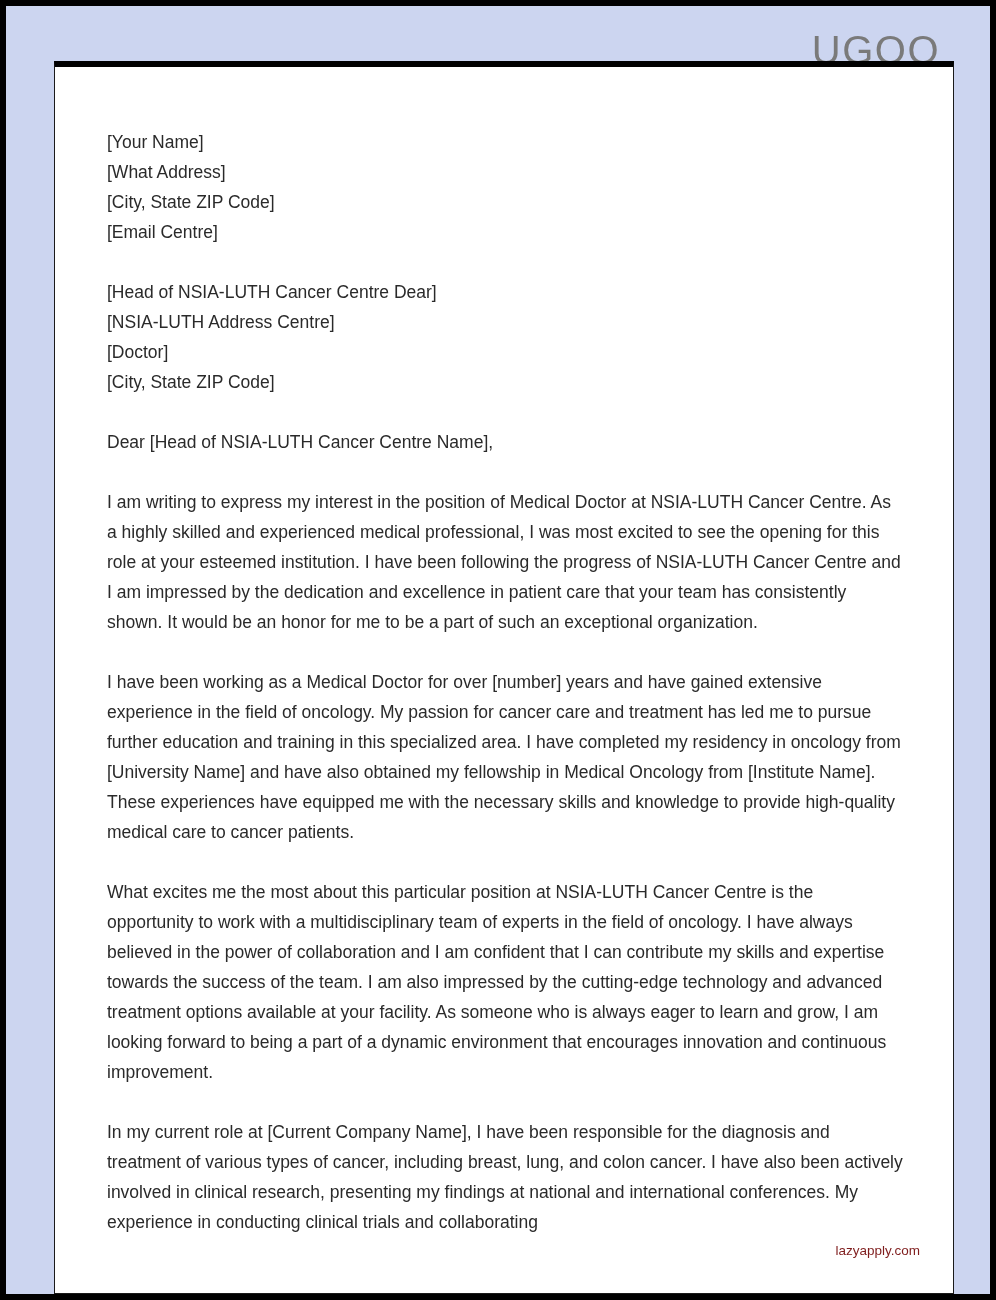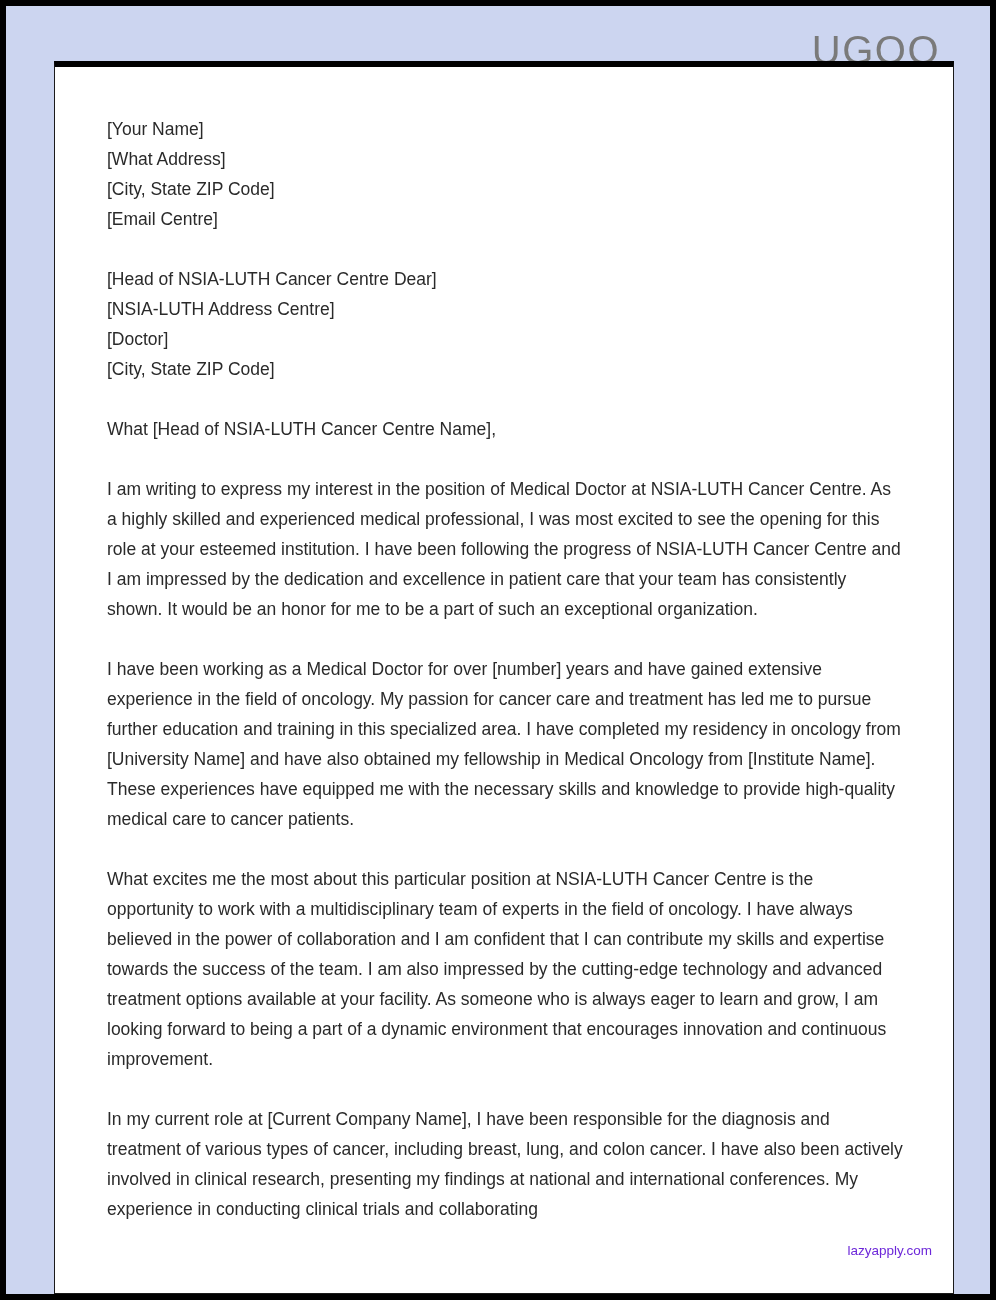--- a/index.html
+++ b/index.html
@@ -31,33 +31,33 @@
     left: 48px;
     top: 55px;
     width: 900px;
     bottom: 0;
     background: #ffffff;
     border: 1px solid #1a1a1a;
     border-top: 6px solid #000000;
     overflow: hidden;
   }
   .letter {
-    padding: 47px 50px 0 52px;
+    padding: 60px 50px 0 52px;
     color: #2a2a2a;
     font-size: 17.5px;
     line-height: 30px;
   }
   .block { margin-bottom: 30px; }
   .letter p { margin: 10px 0 30px 0; }
   .watermark {
     position: absolute;
-    right: 58px;
+    right: 70px;
     bottom: 36px;
     font-size: 13.5px;
-    color: #6d28d9;
+    color: #7f1d1d;
   }
 </style>
 </head>
 <body>
 
 <div class="frame">
 
   <div class="brand">UGOO</div>
 
   <div class="sheet">
@@ -70,21 +70,21 @@
         <div>[Email Centre]</div>
       </div>
 
       <div class="block">
         <div>[Head of NSIA-LUTH Cancer Centre Dear]</div>
         <div>[NSIA-LUTH Address Centre]</div>
         <div>[Doctor]</div>
         <div>[City, State ZIP Code]</div>
       </div>
 
-      <div class="block">What [Head of NSIA-LUTH Cancer Centre Name],</div>
+      <div class="block">Dear [Head of NSIA-LUTH Cancer Centre Name],</div>
 
       <p>I am writing to express my interest in the position of Medical Doctor at NSIA-LUTH Cancer Centre. As a highly skilled and experienced medical professional, I was most excited to see the opening for this role at your esteemed institution. I have been following the progress of NSIA-LUTH Cancer Centre and I am impressed by the dedication and excellence in patient care that your team has consistently shown. It would be an honor for me to be a part of such an exceptional organization.</p>
       <p>I have been working as a Medical Doctor for over [number] years and have gained extensive experience in the field of oncology. My passion for cancer care and treatment has led me to pursue further education and training in this specialized area. I have completed my residency in oncology from [University Name] and have also obtained my fellowship in Medical Oncology from [Institute Name]. These experiences have equipped me with the necessary skills and knowledge to provide high-quality medical care to cancer patients.</p>
       <p>What excites me the most about this particular position at NSIA-LUTH Cancer Centre is the opportunity to work with a multidisciplinary team of experts in the field of oncology. I have always believed in the power of collaboration and I am confident that I can contribute my skills and expertise towards the success of the team. I am also impressed by the cutting-edge technology and advanced treatment options available at your facility. As someone who is always eager to learn and grow, I am looking forward to being a part of a dynamic environment that encourages innovation and continuous improvement.</p>
       <p>In my current role at [Current Company Name], I have been responsible for the diagnosis and treatment of various types of cancer, including breast, lung, and colon cancer. I have also been actively involved in clinical research, presenting my findings at national and international conferences. My experience in conducting clinical trials and collaborating</p>
 
     </div>
   </div>
 
   <div class="watermark">lazyapply.com</div>

